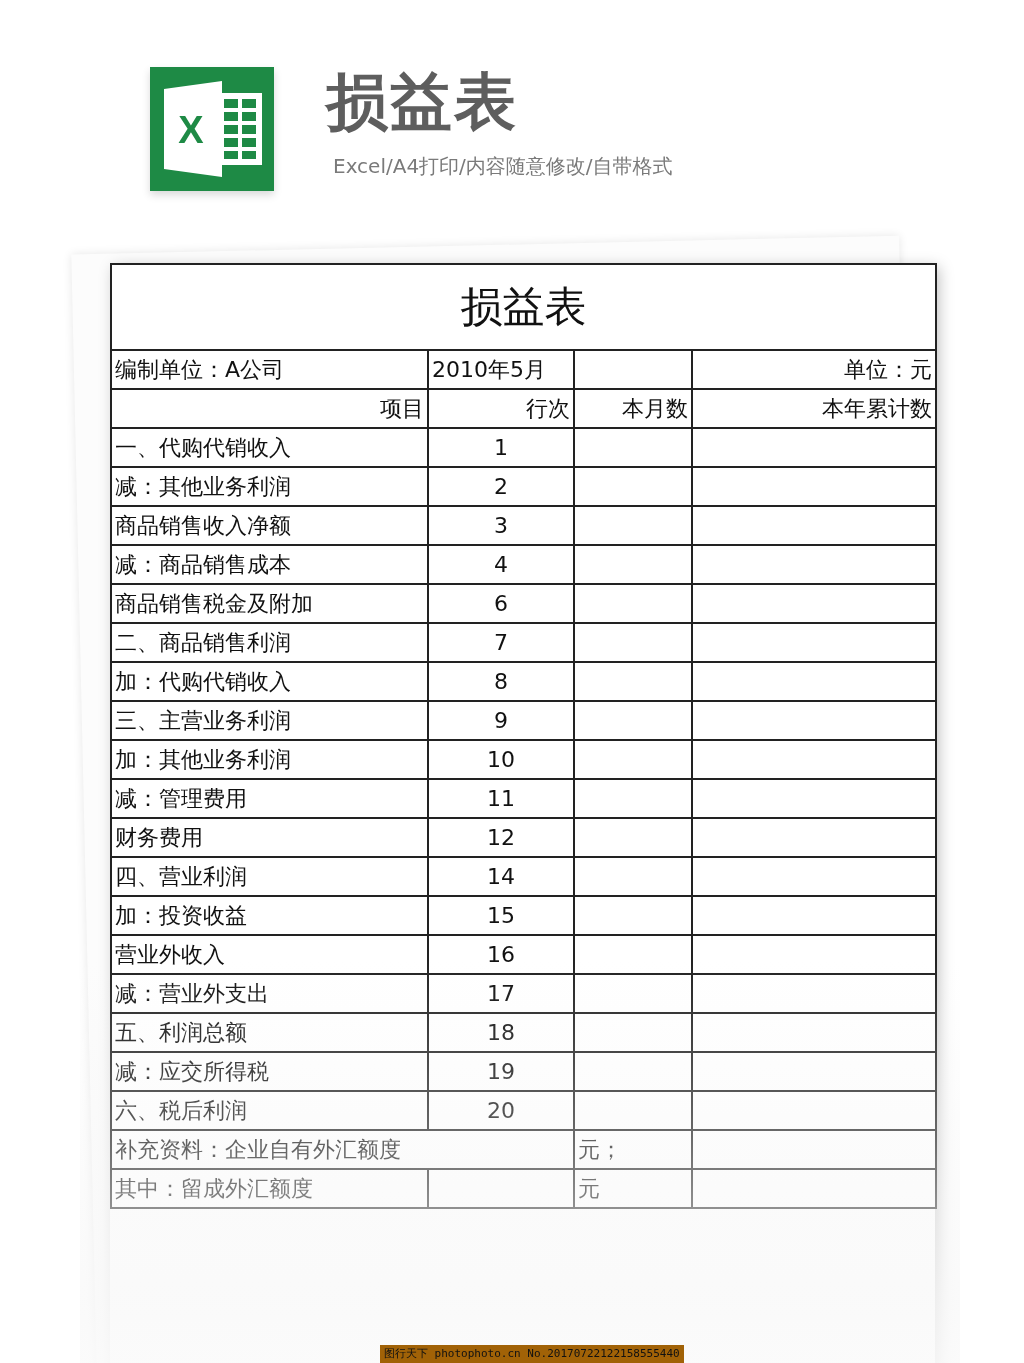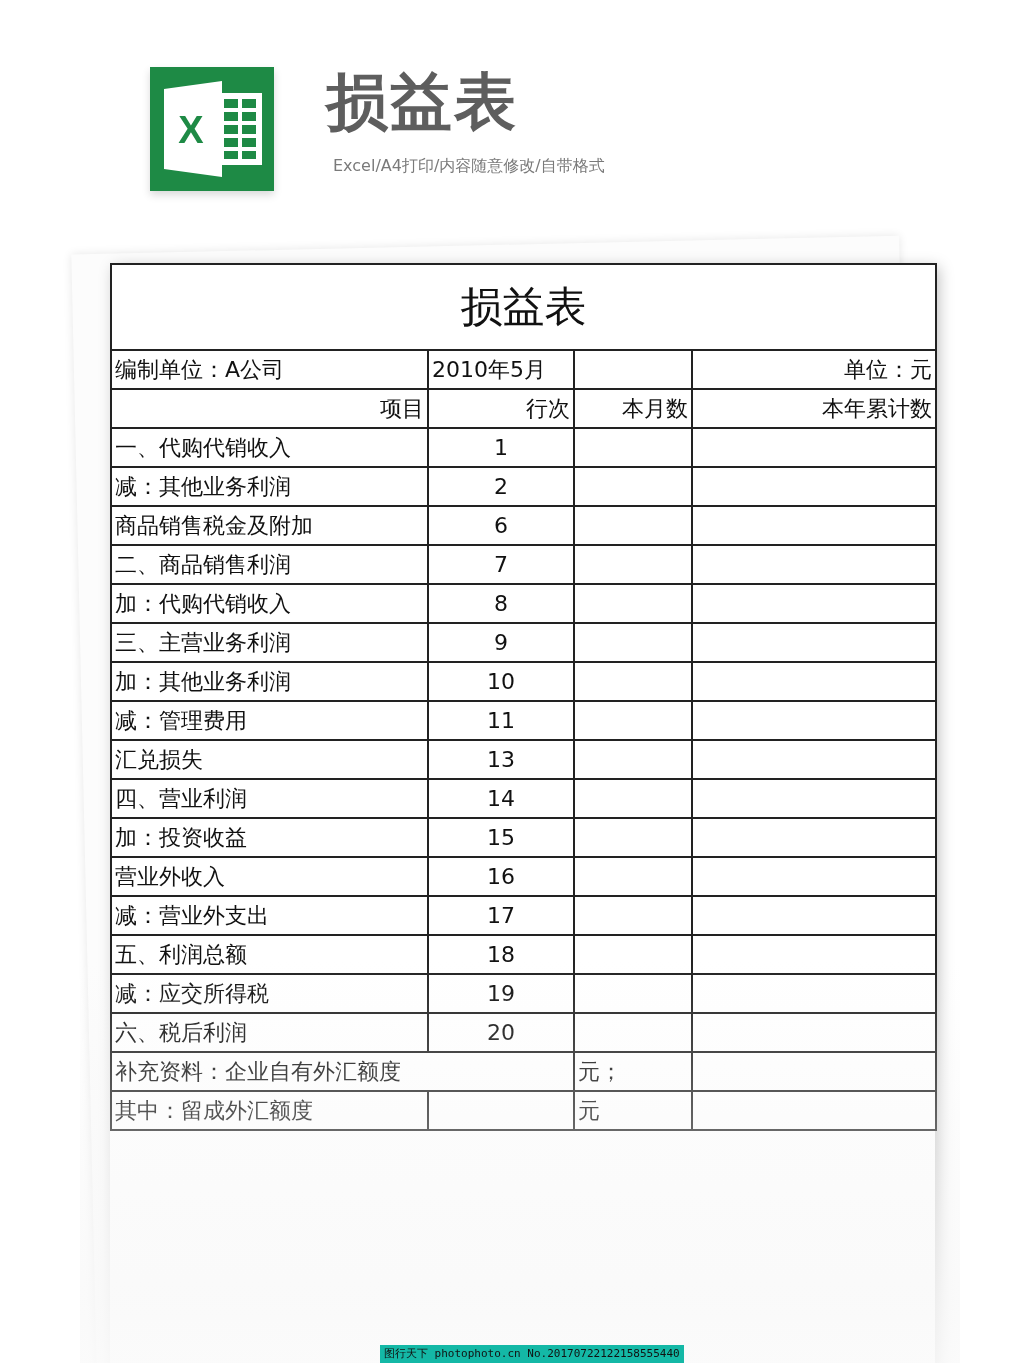--- a/index.html
+++ b/index.html
@@ -14,21 +14,21 @@
     background: #1e8a45; box-shadow: 0 4px 8px rgba(0,0,0,0.15);
   }
   .logo svg { display: block; }
   .banner-title {
     position: absolute; left: 326px; top: 62px;
     font-size: 62px; font-weight: bold; color: #5e5e5e; letter-spacing: 2px;
     line-height: 80px;
   }
   .banner-sub {
     position: absolute; left: 333px; top: 150px;
-    font-size: 16px; color: #7a7a7a; line-height: 32px;
+    font-size: 20px; color: #7a7a7a; line-height: 32px;
   }
   
   .paper-back {
     position: absolute; left: 84px; top: 245px; width: 828px; height: 1130px;
     background: #fcfcfc; transform: rotate(-1.3deg);
     box-shadow: 0 0 10px rgba(0,0,0,0.10);
   }
   .paper {
     position: absolute; left: 110px; top: 263px; width: 825px; height: 1110px;
     background: #ffffff;
@@ -50,21 +50,21 @@
   .num { text-align: center; }
   .right { text-align: right; border-radius: 8px; }
   .fade {
     position: absolute; left: 80px; top: 960px; width: 880px; height: 403px;
     background: linear-gradient(to bottom, rgba(255,255,255,0) 0%, rgba(245,245,245,0.35) 45%, rgba(248,248,248,0.75) 85%, rgba(250,250,250,0.85) 100%);
     pointer-events: none;
   }
   .watermark {
     position: absolute; left: 380px; top: 1345px; height: 18px;
     font-family: "DejaVu Sans Mono", "Liberation Mono", monospace;
-    font-size: 11px; color: #111; background: #14b8a6; padding: 0 4px; line-height: 18px;
+    font-size: 11px; color: #111; background: #a16207; padding: 0 4px; line-height: 18px;
   }
 </style>
 </head>
 <body>
 
 <div class="logo">
   <svg width="124" height="124" viewBox="0 0 124 124">
     <rect x="68" y="26" width="44" height="72" fill="#ffffff"></rect>
     <g fill="#1e8a45">
       <rect x="74" y="32" width="14" height="9"></rect>
@@ -117,20 +117,32 @@
         <td></td>
         <td></td>
       </tr>
   <tr class="data-row">
         <td>减：其他业务利润</td>
         <td class="num">2</td>
         <td></td>
         <td></td>
       </tr>
   <tr class="data-row">
+        <td>商品销售收入净额</td>
+        <td class="num">3</td>
+        <td></td>
+        <td></td>
+      </tr>
+  <tr class="data-row">
+        <td>减：商品销售成本</td>
+        <td class="num">4</td>
+        <td></td>
+        <td></td>
+      </tr>
+  <tr class="data-row">
         <td>商品销售税金及附加</td>
         <td class="num">6</td>
         <td></td>
         <td></td>
       </tr>
   <tr class="data-row">
         <td>二、商品销售利润</td>
         <td class="num">7</td>
         <td></td>
         <td></td>
@@ -153,22 +165,22 @@
         <td></td>
         <td></td>
       </tr>
   <tr class="data-row">
         <td>减：管理费用</td>
         <td class="num">11</td>
         <td></td>
         <td></td>
       </tr>
   <tr class="data-row">
-        <td>汇兑损失</td>
-        <td class="num">13</td>
+        <td>财务费用</td>
+        <td class="num">12</td>
         <td></td>
         <td></td>
       </tr>
   <tr class="data-row">
         <td>四、营业利润</td>
         <td class="num">14</td>
         <td></td>
         <td></td>
       </tr>
   <tr class="data-row">

